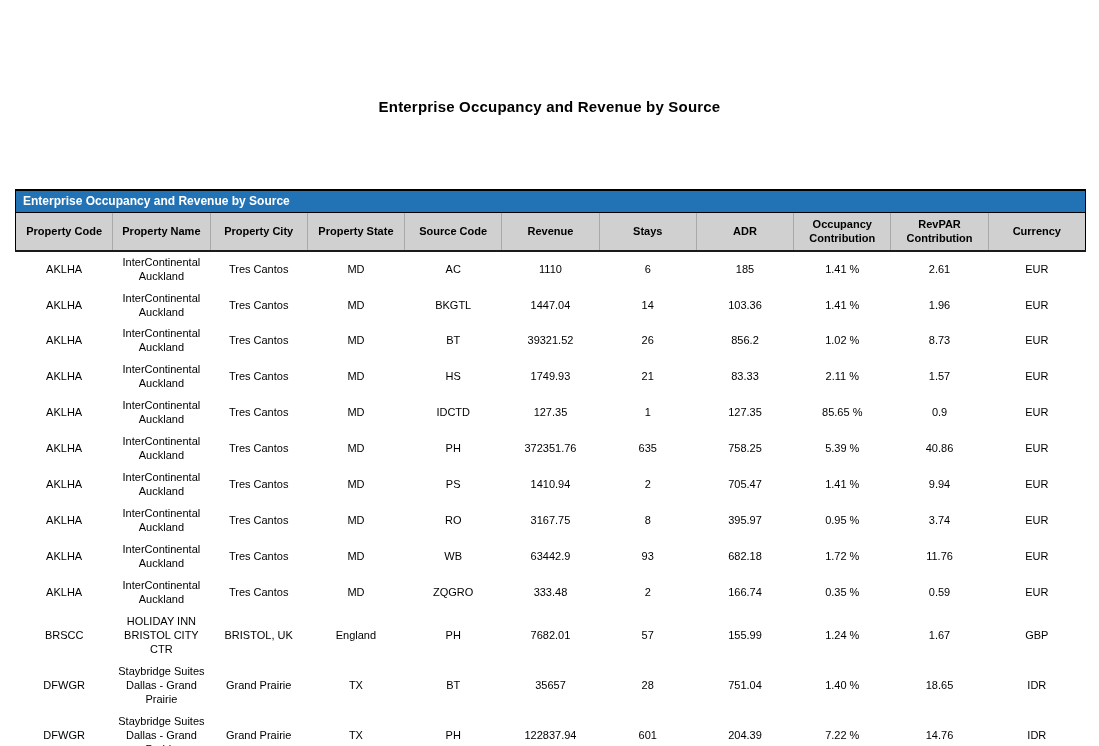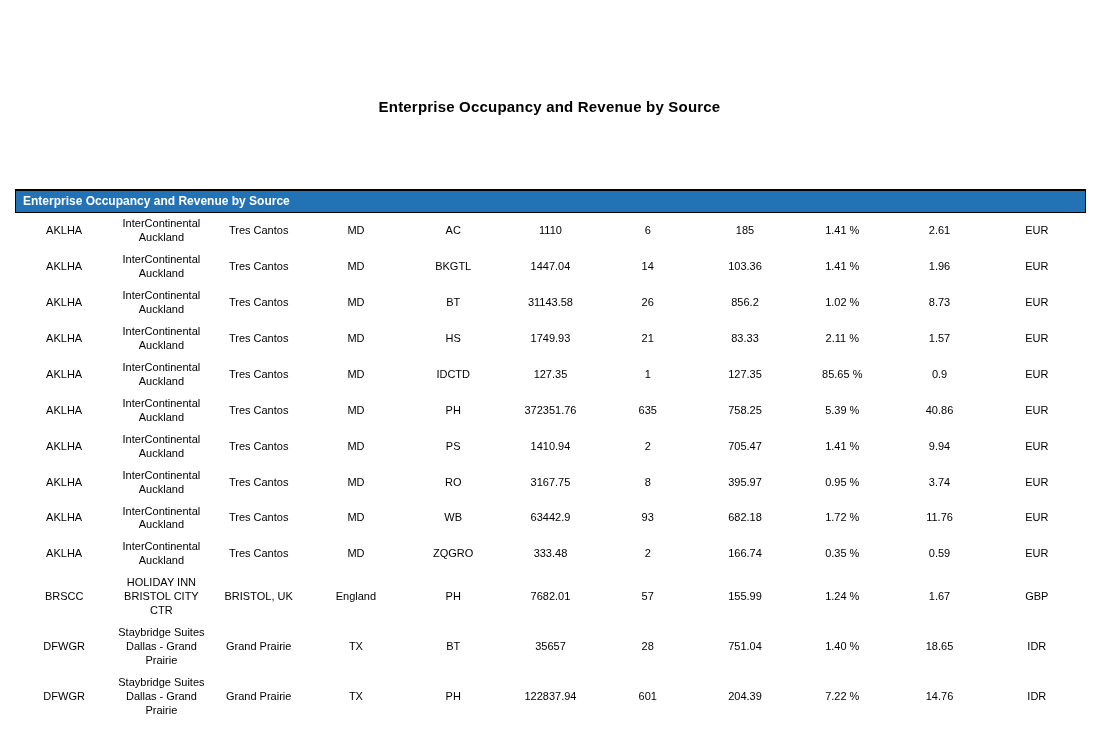--- a/index.html
+++ b/index.html
@@ -69,20 +69,33 @@
 <body>
 
 <h1 class="page-title">Enterprise Occupancy and Revenue by Source</h1>
 
 <div class="report-wrap">
   <table class="report">
     <thead>
       <tr class="banner-row">
         <td colspan="11">Enterprise Occupancy and Revenue by Source</td>
       </tr>
+      <tr class="cols-row">
+          <th>Property Code</th>
+          <th>Property Name</th>
+          <th>Property City</th>
+          <th>Property State</th>
+          <th>Source Code</th>
+          <th>Revenue</th>
+          <th>Stays</th>
+          <th>ADR</th>
+          <th>Occupancy Contribution</th>
+          <th>RevPAR Contribution</th>
+          <th>Currency</th>
+        </tr>
     </thead>
     <tbody>
         <tr>
           <td>AKLHA</td>
           <td>InterContinental Auckland</td>
           <td>Tres Cantos</td>
           <td>MD</td>
           <td>AC</td>
           <td>1110</td>
           <td>6</td>
@@ -103,21 +116,21 @@
           <td>1.41 %</td>
           <td>1.96</td>
           <td>EUR</td>
         </tr>
         <tr>
           <td>AKLHA</td>
           <td>InterContinental Auckland</td>
           <td>Tres Cantos</td>
           <td>MD</td>
           <td>BT</td>
-          <td>31143.58</td>
+          <td>39321.52</td>
           <td>26</td>
           <td>856.2</td>
           <td>1.02 %</td>
           <td>8.73</td>
           <td>EUR</td>
         </tr>
         <tr>
           <td>AKLHA</td>
           <td>InterContinental Auckland</td>
           <td>Tres Cantos</td>

